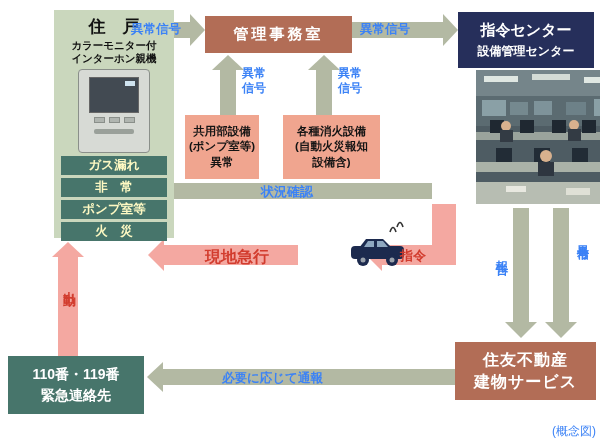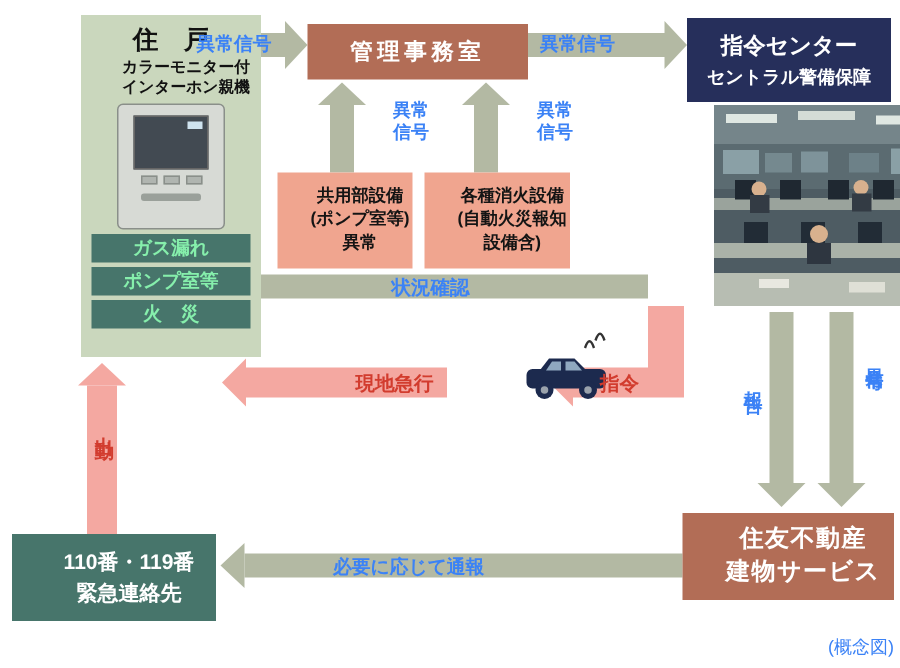--- a/index.html
+++ b/index.html
@@ -5,36 +5,36 @@
   * { box-sizing: border-box; margin: 0; padding: 0; }
   html,body { background:#fff; }
   .stage {
     position: relative; width: 600px; height: 445px; background: #fff;
     font-family: "Liberation Sans", "DejaVu Sans", sans-serif;
     font-weight: bold; color: #111; overflow: hidden;
     --sage:#cad7bd; --teal:#47756b; --brown:#b26d56; --navy:#262f5b;
     --salmon:#f0a58f; --agray:#b3b9a3; --apink:#f4a8a1; --red:#d23c2e;
   }
   .abs { position: absolute; margin-left: 46px; }
-  .pre { white-space: pre-line; padding-left: 20px; }
+  .pre { white-space: pre-line; }
   .vtext { writing-mode: vertical-rl; text-orientation: upright; letter-spacing: 3px; }
   .box { position: absolute; display: flex; flex-direction: column; align-items: center; justify-content: center; text-align: center; }
   .arrow { position: absolute; }
   .gbody { position: absolute; background: var(--agray); }
   .pbody { position: absolute; background: var(--apink); }
   .tri { position: absolute; width: 0; height: 0; }
   .tri-r-g { border-top:16px solid transparent; border-bottom:16px solid transparent; border-left:15px solid var(--agray); }
   .tri-l-g { border-top:15px solid transparent; border-bottom:15px solid transparent; border-right:16px solid var(--agray); }
   .tri-u-g { border-left:16px solid transparent; border-right:16px solid transparent; border-bottom:15px solid var(--agray); }
   .tri-d-g { border-left:16px solid transparent; border-right:16px solid transparent; border-top:16px solid var(--agray); }
   .tri-l-p { border-top:16px solid transparent; border-bottom:16px solid transparent; border-right:16px solid var(--apink); }
   .tri-u-p { border-left:16px solid transparent; border-right:16px solid transparent; border-bottom:15px solid var(--apink); }
   .lbl { position: absolute; color: #3b82f6; }
   .red { color: var(--red); }
-  .alarm { width: 106px; height: 19px; background: var(--teal); color: #86efac;
+  .alarm { width: 106px; height: 19px; background: var(--teal); color: #fef9c3;
            font-size: 12.5px; line-height: 19px; text-align: center; margin: 3px auto 0; }
   .device { width: 72px; height: 84px; background: #d7dad5; border: 1px solid #8a8f8a;
             border-radius: 4px; margin: 4px auto 0; }
   .screen { position: relative; width: 50px; height: 36px; background: #424a52;
             border: 1px solid #666; margin: 7px auto 4px; }
   .screen-glint { position: absolute; right: 3px; top: 3px; width: 10px; height: 5px; background: #cfe3ef; }
   .btnrow { display: flex; justify-content: center; gap: 4px; }
   .btn { width: 11px; height: 6px; background: #b0b5b0; border: 1px solid #8a8f8a; }
   .spk { width: 40px; height: 5px; background: #9aa09a; border-radius: 2px; margin: 6px auto 0; }
 </style>
@@ -108,29 +108,30 @@
           <div class="screen-glint"></div>
         </div>
       <div class="btnrow">
         <span class="btn"></span>
         <span class="btn"></span>
         <span class="btn"></span>
       </div>
       <div class="spk"></div>
     </div>
     <div class="alarm">ガス漏れ</div>
+    <div class="alarm">非　常</div>
     <div class="alarm">ポンプ室等</div>
     <div class="alarm">火　災</div>
   </div>
 
   <div class="box" style="left:205px;top:16px;width:147px;height:37px;background:var(--brown);color:#fff;font-size:15px;letter-spacing:3px;">管理事務室</div>
 
   <div class="box" style="left:458px;top:12px;width:136px;height:56px;background:var(--navy);color:#fff;">
     <div style="font-size:15px;">指令センター</div>
-    <div style="font-size:12px;margin-top:3px;">セントラル警備保障</div>
+    <div style="font-size:12px;margin-top:3px;">設備管理センター</div>
   </div>
 
   <div class="abs" style="left:430px;top:70px;width:166px;height:134px;">
     <svg width="166" height="134" viewBox="0 0 166 134">
       <rect width="166" height="134" fill="#4e5c63"></rect>
       <rect width="166" height="26" fill="#75858a"></rect>
       <rect x="8" y="6" width="34" height="6" fill="#dfe7e2"></rect>
       <rect x="56" y="4" width="38" height="6" fill="#d4dcd6"></rect>
       <rect x="108" y="7" width="34" height="6" fill="#dfe7e2"></rect>
       <rect y="26" width="166" height="30" fill="#5b6b71"></rect>
@@ -157,21 +158,21 @@
       <circle cx="70" cy="86" r="6" fill="#d8b18e"></circle>
       <rect x="62" y="92" width="16" height="14" fill="#2e3640"></rect>
       <circle cx="140" cy="84" r="6" fill="#d8b18e"></circle>
       <rect x="132" y="90" width="16" height="14" fill="#2e3640"></rect>
       <rect y="112" width="166" height="22" fill="#b7bdb2"></rect>
       <rect x="30" y="116" width="20" height="6" fill="#e8e8e0"></rect>
       <rect x="90" y="118" width="24" height="7" fill="#dfe0d6"></rect>
     </svg>
   </div>
 
-  <div class="box pre" style="left:185px;top:115px;width:90px;height:64px;background:var(--salmon);font-size:11.5px;line-height:1.35;color:#141414;">共用部設備
+  <div class="box pre" style="left:185px;top:115px;width:74px;height:64px;background:var(--salmon);font-size:11.5px;line-height:1.35;color:#141414;">共用部設備
 (ポンプ室等)
 異常</div>
 
   <div class="box pre" style="left:283px;top:115px;width:97px;height:64px;background:var(--salmon);font-size:11.5px;line-height:1.35;color:#141414;">各種消火設備
 (自動火災報知
 設備含)</div>
 
   <div class="abs" style="left:300px;top:220px;width:64px;height:50px;">
     <svg width="64" height="50" viewBox="0 0 64 50">
       <path d="M44 12 c2 -6 4 -6 6 0" fill="none" stroke="#333" stroke-width="1.6"></path>
@@ -194,21 +195,21 @@
 建物サービス</div>
 
   <div class="lbl" style="left:131px;top:21px;font-size:12.5px;">異常信号</div>
   <div class="lbl" style="left:360px;top:21px;font-size:12.5px;">異常信号</div>
   <div class="lbl pre" style="left:242px;top:66px;font-size:12px;line-height:1.25;">異常
 信号</div>
   <div class="lbl pre" style="left:338px;top:66px;font-size:12px;line-height:1.25;">異常
 信号</div>
   <div class="lbl" style="left:261px;top:183px;font-size:13px;">状況確認</div>
   <div class="lbl red" style="left:400px;top:247px;font-size:13px;">指令</div>
-  <div class="lbl red" style="left:205px;top:247px;font-size:13px;margin-left:32px;">現地急行</div>
+  <div class="lbl red" style="left:205px;top:247px;font-size:16px;">現地急行</div>
   <div class="lbl red vtext" style="left:60px;top:281px;font-size:13px;">出動</div>
   <div class="lbl vtext" style="left:493px;top:250px;font-size:12.5px;">報告</div>
   <div class="lbl vtext" style="left:574px;top:236px;font-size:12px;letter-spacing:1px;">異常信号</div>
   <div class="lbl" style="left:222px;top:370px;font-size:12.5px;">必要に応じて通報</div>
 
   <div class="lbl" style="left:526px;top:423px;width:70px;text-align:right;font-size:12px;font-weight:400;">(概念図)</div>
 
 </div>
 
 </body></html>

